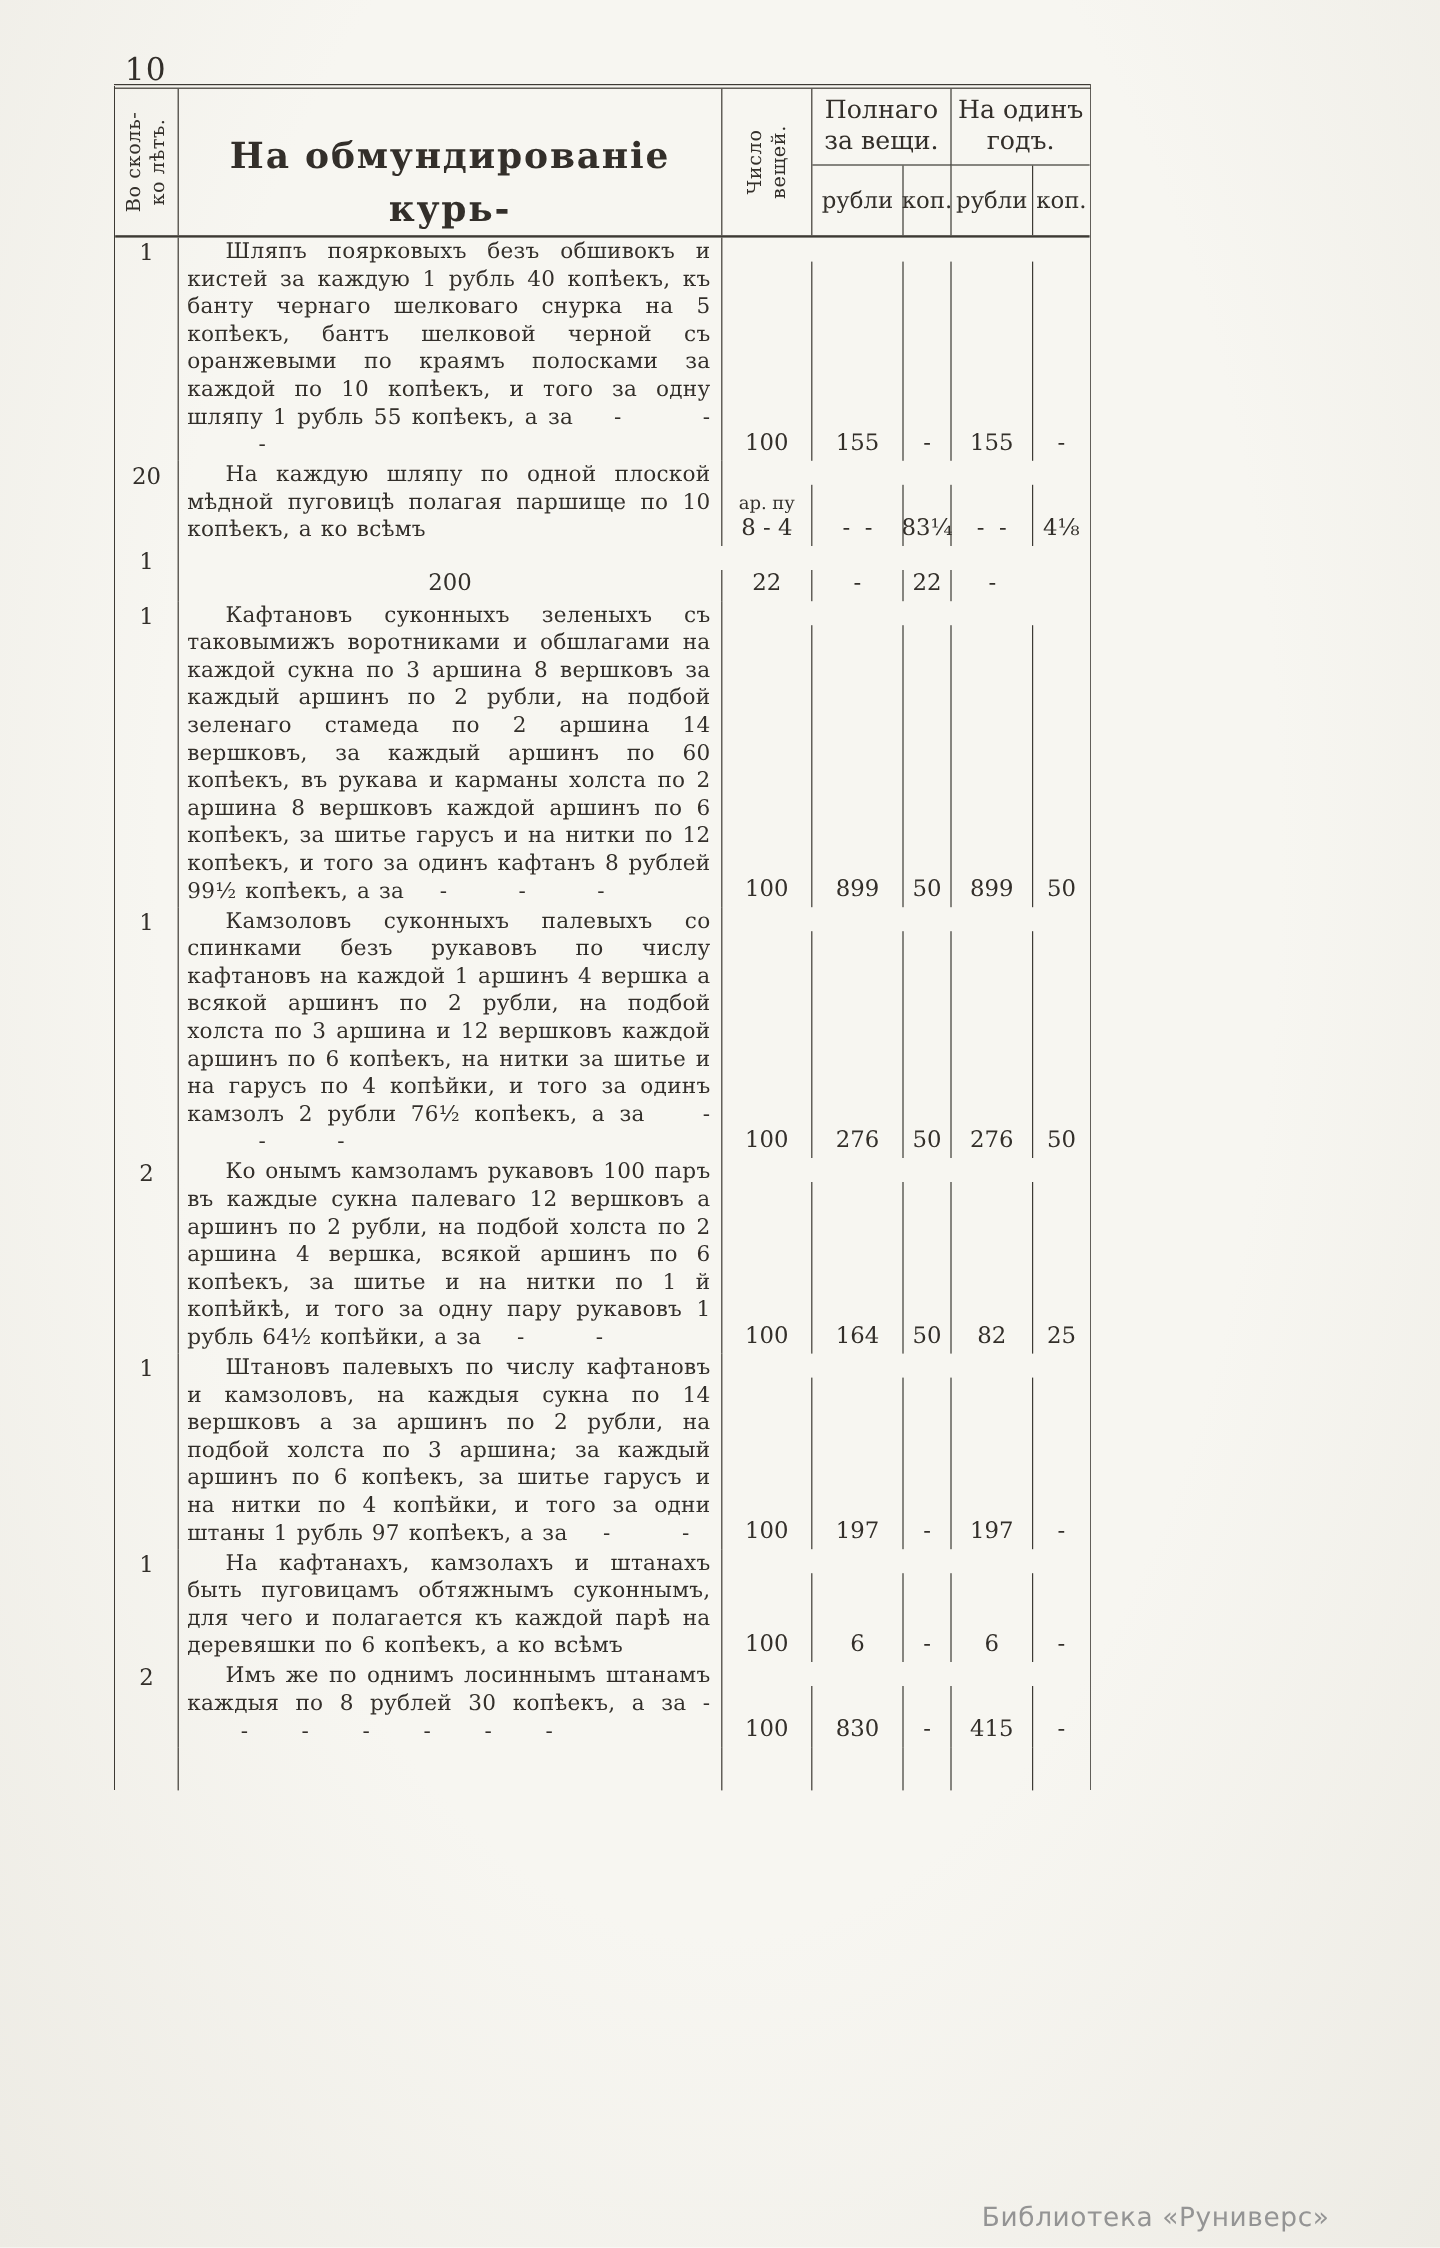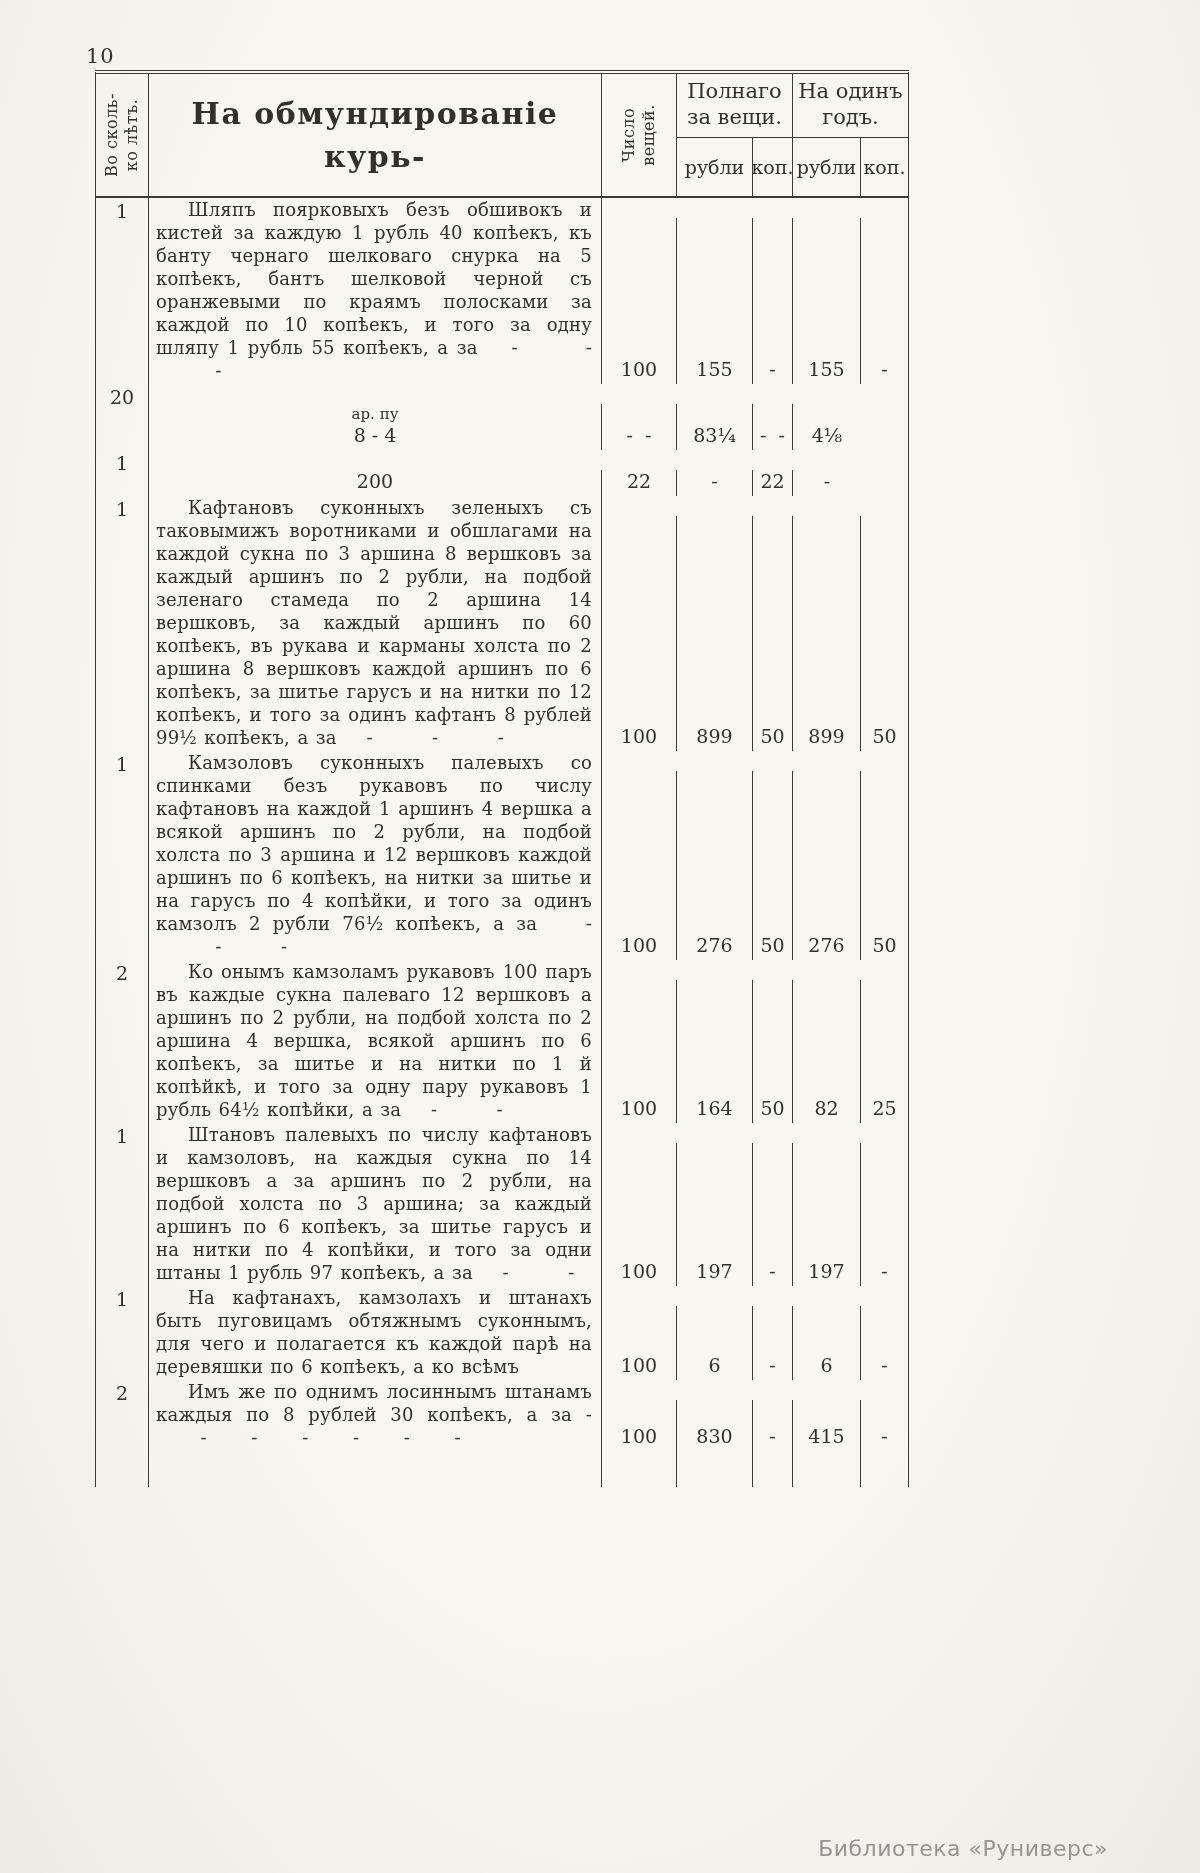--- a/index.html
+++ b/index.html
@@ -9,38 +9,38 @@
     font-family:"DejaVu Serif","Liberation Serif",serif;
     color:#332f2a;
     background: radial-gradient(ellipse at 50% 38%, #f7f6f1 55%, #edebe4 100%);
     overflow:hidden;
   }
   :root{
     --line:#3d3a34;
     --cols:53px 453px 75px 76px 40px 68px 47px;
   }
   .page-number{
-    position:absolute; left:86px; top:44px;
-    font-size:21px; letter-spacing:1px;
+    position:absolute; left:104px; top:44px;
+    font-size:26px; letter-spacing:1px;
   }
   .dtable{
     position:absolute; left:95px; top:70px; width:814px;
     border-top:4px double var(--line);
     border-left:1px solid var(--line);
     border-right:1px solid var(--line);
   }
   
   .thead{
     display:grid;
     grid-template-columns:var(--cols);
     grid-template-rows:64px 58px;
     border-bottom:2px solid var(--line);
   }
   .h-years { grid-area:1/1/3/2; border-right:1px solid var(--line); display:flex; align-items:center; justify-content:center; }
-  .h-title { grid-area:1/2/3/3; border-right:1px solid var(--line); display:flex; flex-direction:column; align-items:flex-end; justify-content:center; }
+  .h-title { grid-area:1/2/3/3; border-right:1px solid var(--line); display:flex; flex-direction:row; align-items:flex-end; justify-content:center; }
   .h-count { grid-area:1/3/3/4; border-right:1px solid var(--line); display:flex; align-items:center; justify-content:center; }
   .h-full  { grid-area:1/4/2/6; border-right:1px solid var(--line); border-bottom:1px solid var(--line); }
   .h-peryear{ grid-area:1/6/2/8; border-bottom:1px solid var(--line); }
   .h-rub1  { grid-area:2/4/3/5; border-right:1px solid var(--line); }
   .h-kop1  { grid-area:2/5/3/6; border-right:1px solid var(--line); }
   .h-rub2  { grid-area:2/6/3/7; border-right:1px solid var(--line); }
   .h-kop2  { grid-area:2/7/3/8; }
   .h-full,.h-peryear{ display:flex; align-items:flex-start; justify-content:center; padding-top:4px; font-size:21px; text-align:center; line-height:1.25; }
   .h-sub{ display:flex; align-items:center; justify-content:center; font-size:19px; }
   .vert{
@@ -134,20 +134,23 @@
     </div>
     <div class="c vcell">
       <span>-</span>
     </div>
   </div>
 
   <div class="trow">
     <div class="c years">
       <span>20</span>
     </div>
+    <div class="c desc">
+      <p class="para">На каждую шляпу по одной плоской мѣдной пуговицѣ полагая паршище по 10 копѣекъ, а ко всѣмъ</p>
+    </div>
     <div class="c vcell">
       <span class="note">ар. пу</span>
       <span>8 - 4</span>
     </div>
     <div class="c vcell">
       <span>-&nbsp;&nbsp;-</span>
     </div>
     <div class="c vcell">
       <span>83¼</span>
     </div>

